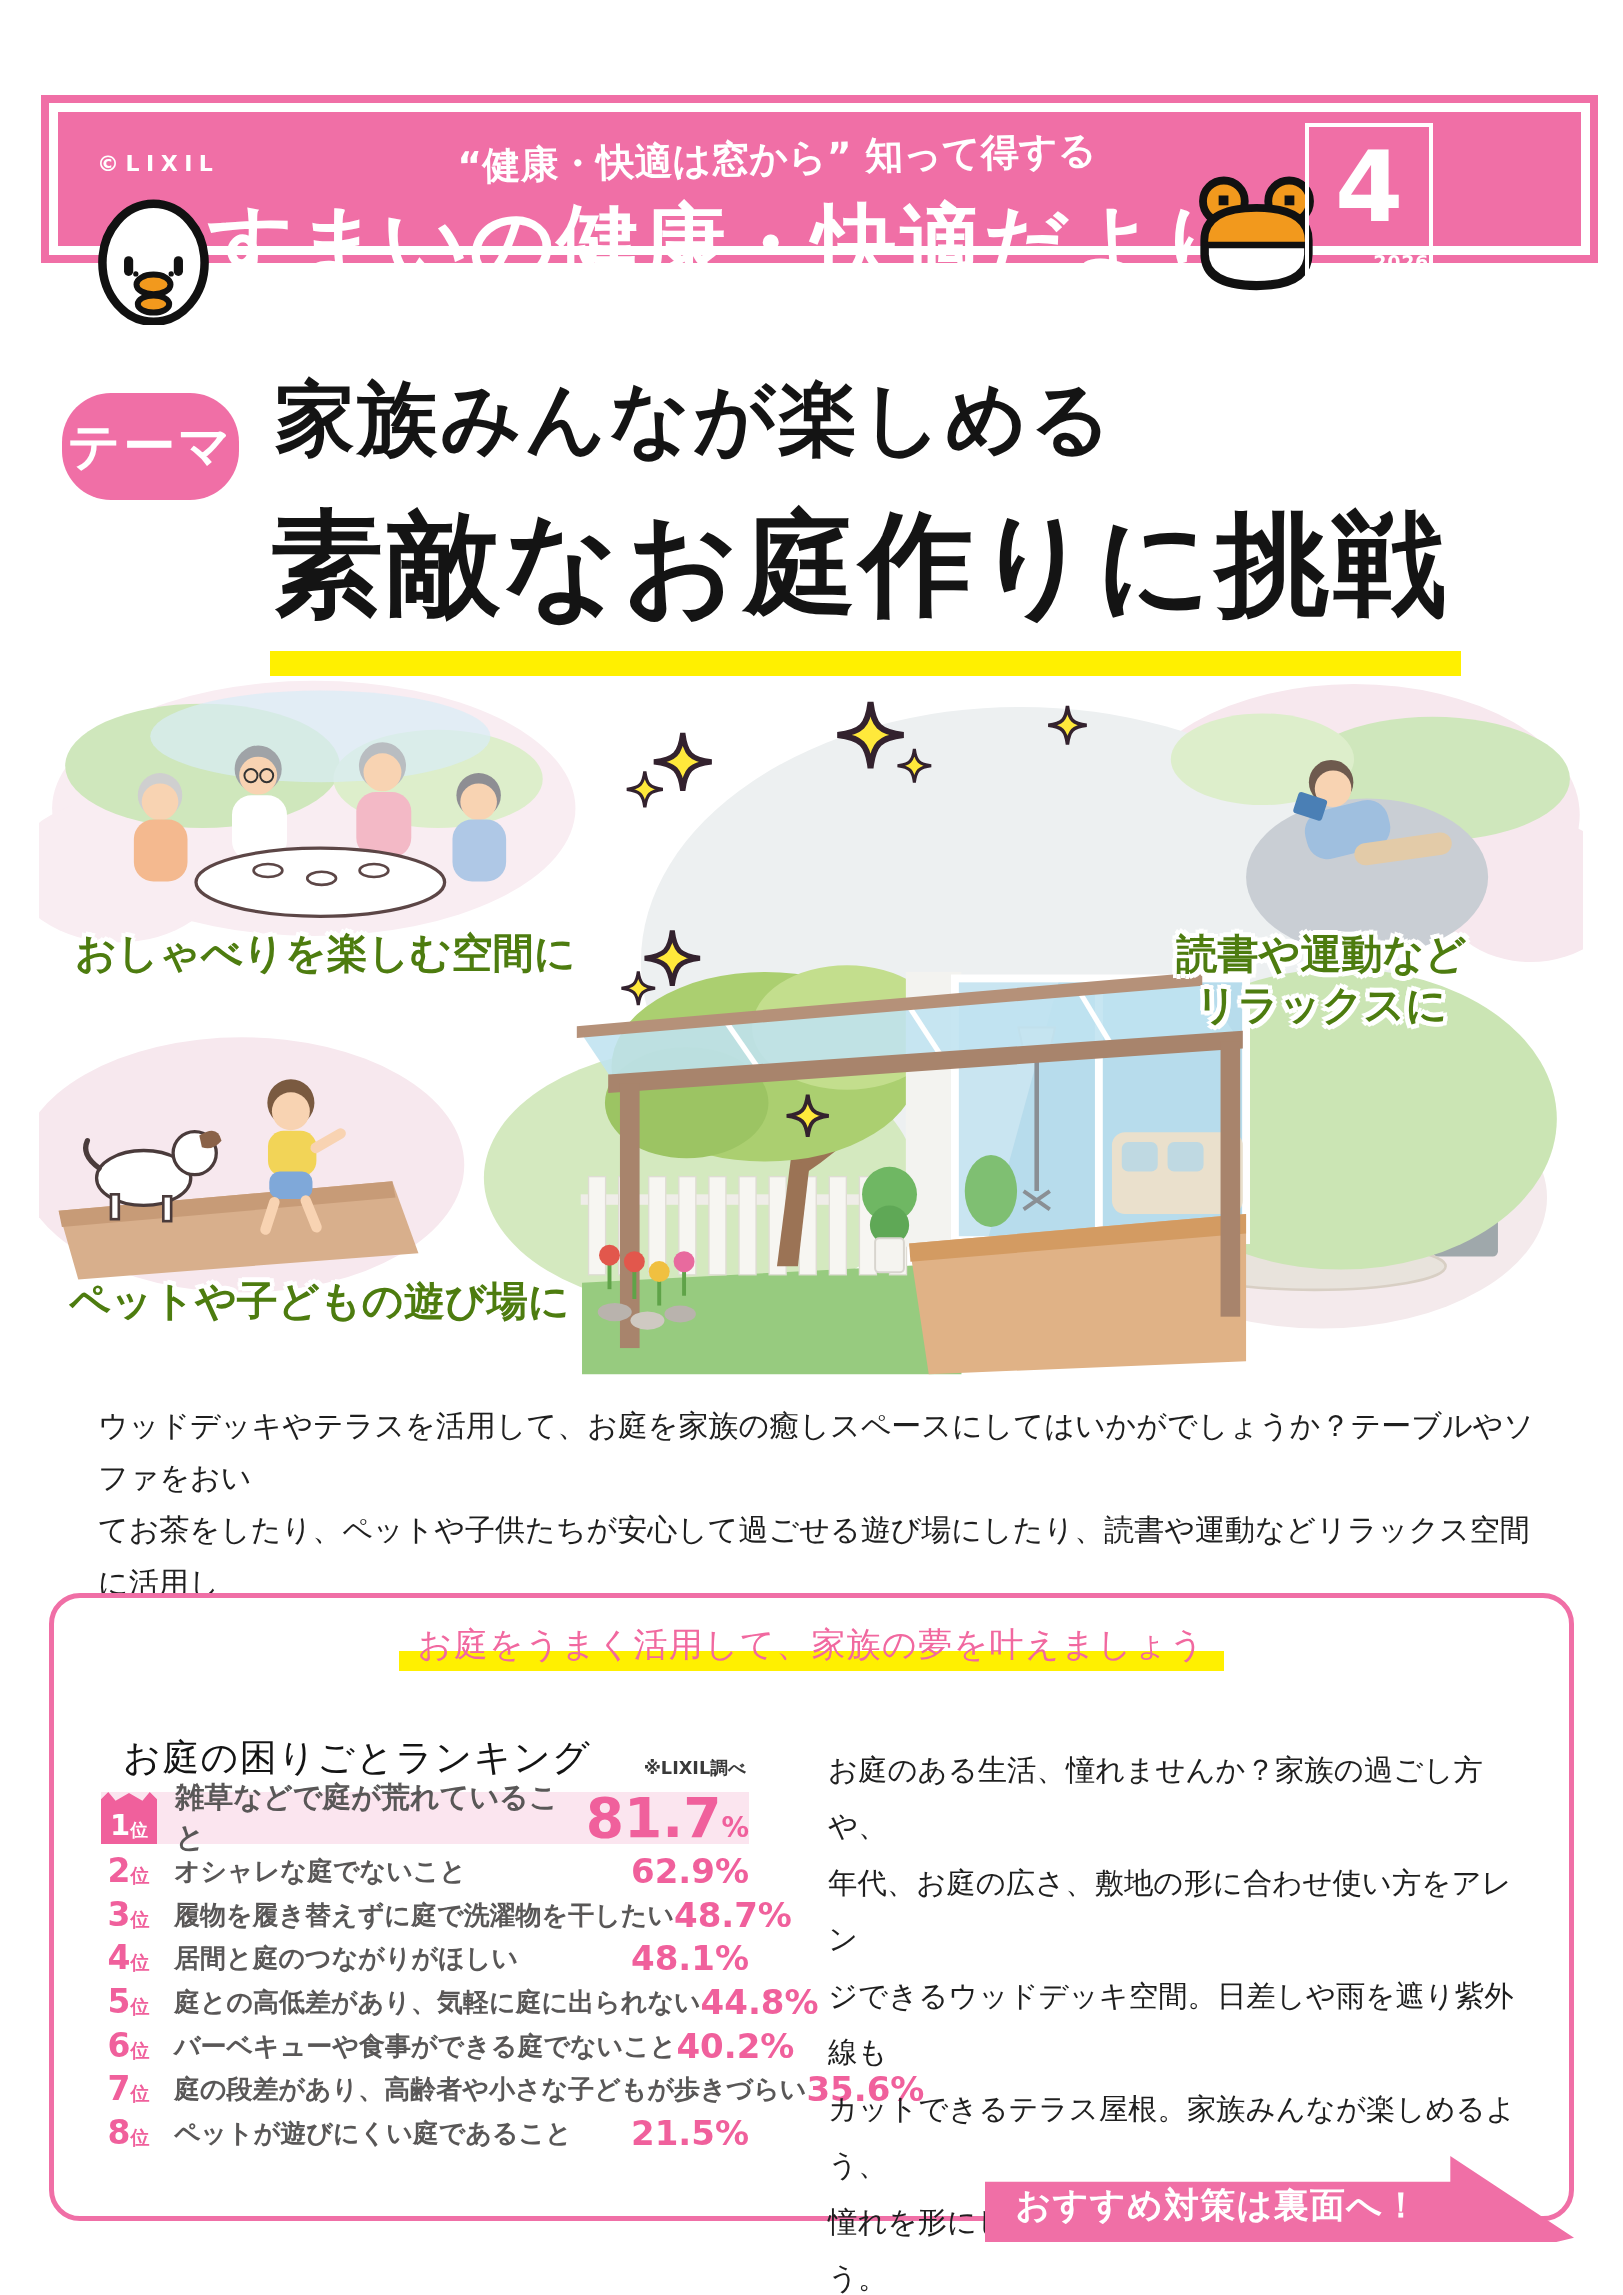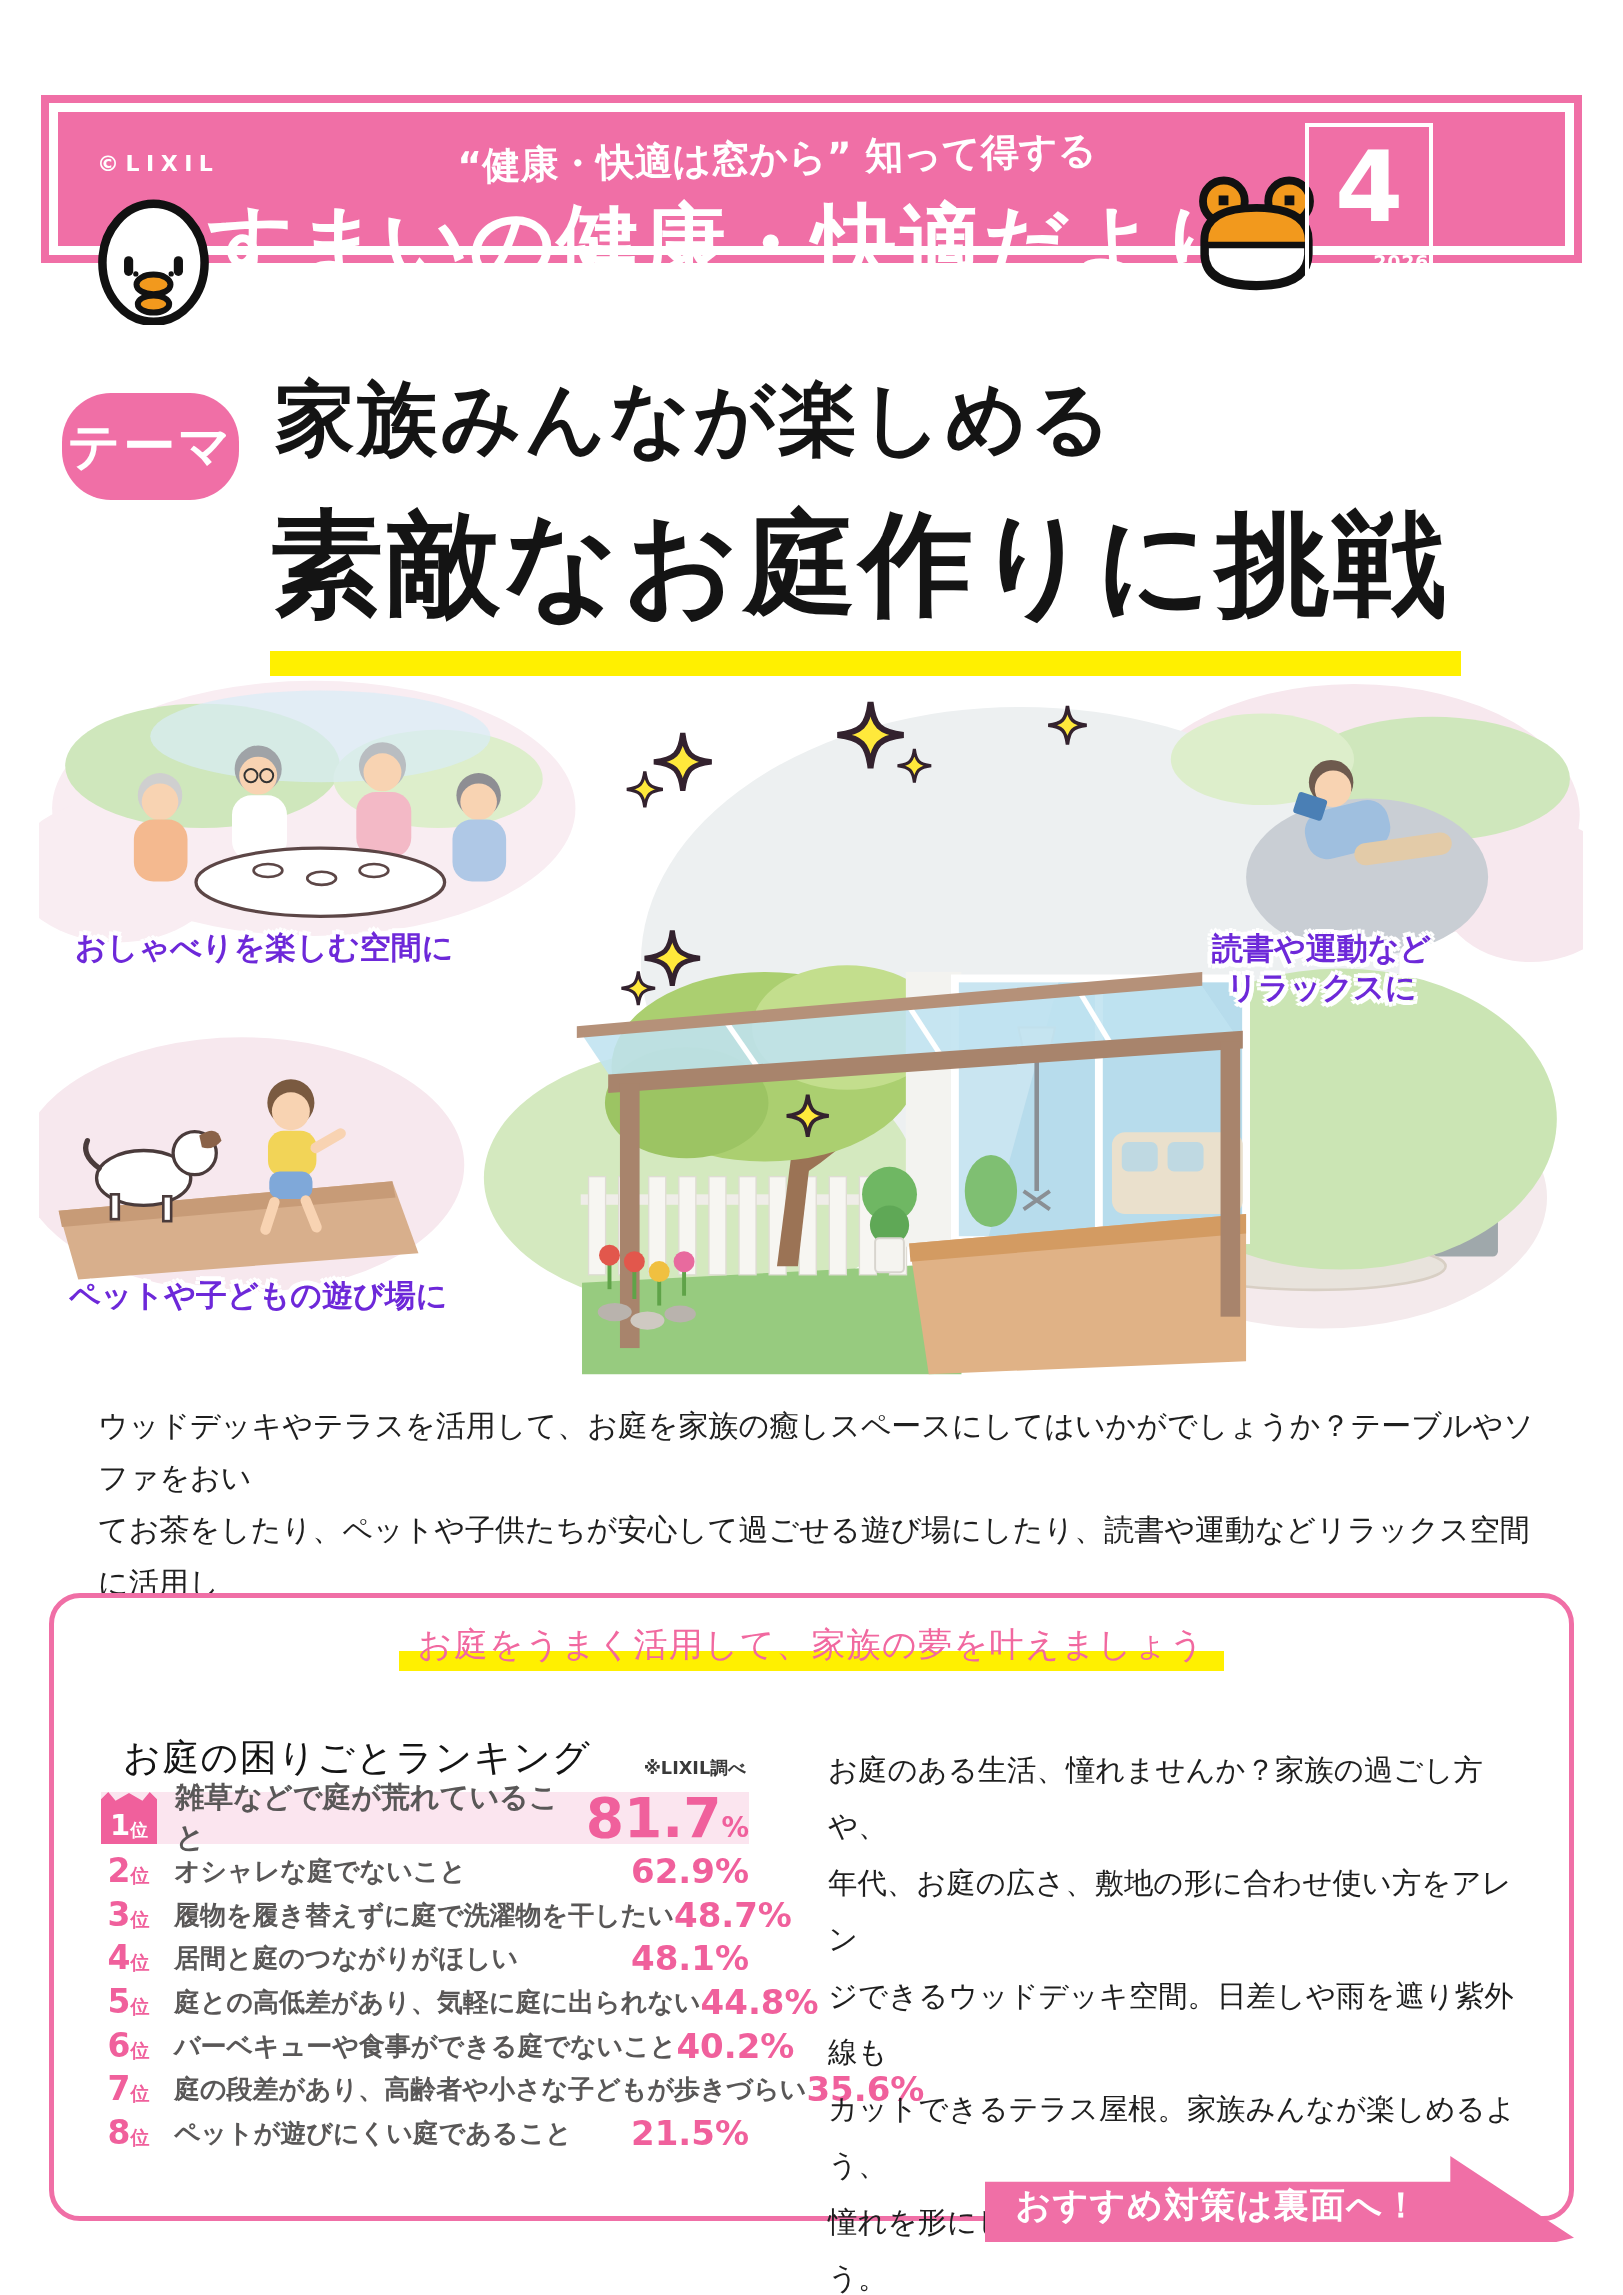--- a/index.html
+++ b/index.html
@@ -4,20 +4,21 @@
 <style>
   html,body{margin:0;padding:0;background:#e8e8e8;}
   #page{
     position:relative;width:1623px;height:2295px;background:#ffffff;overflow:hidden;
     font-family:"DejaVu Sans","Liberation Sans",sans-serif;color:#1a1a1a;
   }
   
   .header{
     position:absolute;left:41px;top:95px;width:1541px;height:168px;
     background:#F06FA6;
+    padding-left:16px;
   }
   .header .inner-frame{
     position:absolute;inset:7.9px;border:9.2px solid #ffffff;pointer-events:none;
   }
   .copyright{
     position:absolute;left:56px;top:56px;color:#ffffff;font-size:22px;letter-spacing:6.5px;font-weight:600;
   }
   .tagline{
     position:absolute;left:327px;top:38px;width:818px;text-align:center;
     color:#ffffff;font-size:38px;font-weight:800;transform:rotate(-1.5deg);white-space:nowrap;
@@ -45,21 +46,21 @@
   }
   .theme-line2{
     position:absolute;left:270px;top:489px;font-size:113px;font-weight:900;color:#141414;white-space:nowrap;letter-spacing:3.9px;
   }
   .theme-underline{
     position:absolute;left:270px;top:651px;width:1191px;height:25px;background:#FFF000;
   }
   
   .illustration{position:absolute;left:39px;top:674px;width:1544px;height:707px;}
   .caption{
-    position:absolute;font-size:31px;font-weight:900;color:#6d28d9;white-space:pre-line;line-height:1.25;
+    position:absolute;font-size:41px;font-weight:900;color:#4d7c0f;white-space:pre-line;line-height:1.25;
     text-shadow:-3.9px -3.9px 0 #fff,3.9px -3.9px 0 #fff,-3.9px 3.9px 0 #fff,3.9px 3.9px 0 #fff,0 -4.6px 0 #fff,0 4.6px 0 #fff,-4.6px 0 0 #fff,4.6px 0 0 #fff;
   }
   .caption-chat{left:75px;top:928px;}
   .caption-relax{left:1112px;top:929px;width:419px;text-align:center;}
   .caption-play{left:69px;top:1276px;}
   
   .intro{
     position:absolute;left:98px;top:1400px;width:1440px;
     font-size:30px;line-height:1.74;color:#1f1f1f;white-space:pre-line;font-weight:500;
   }

